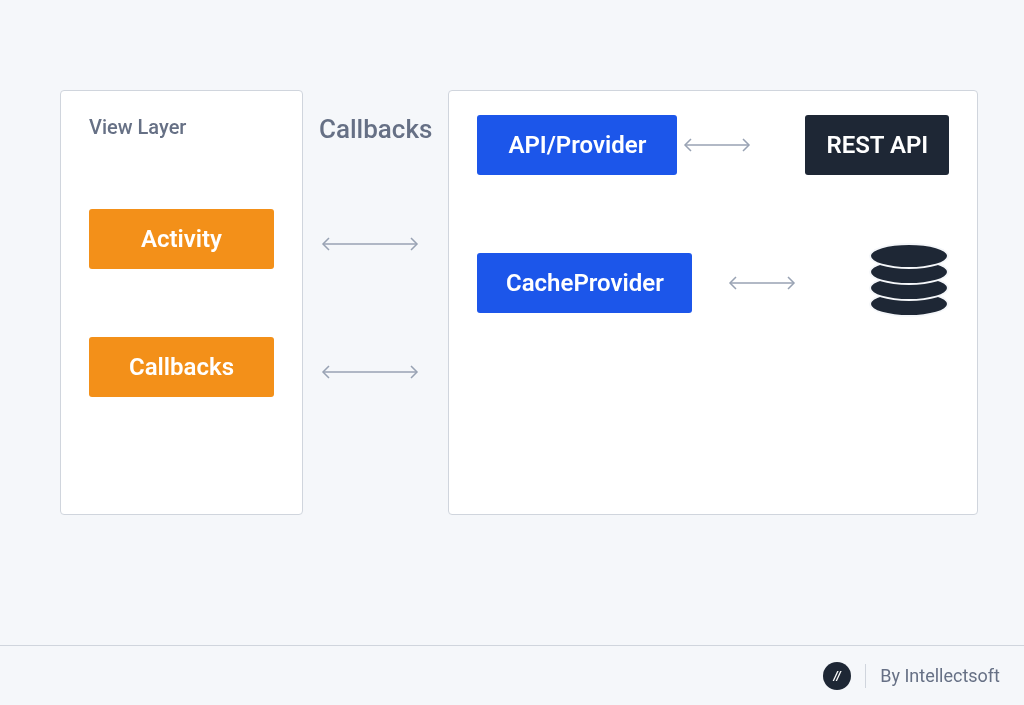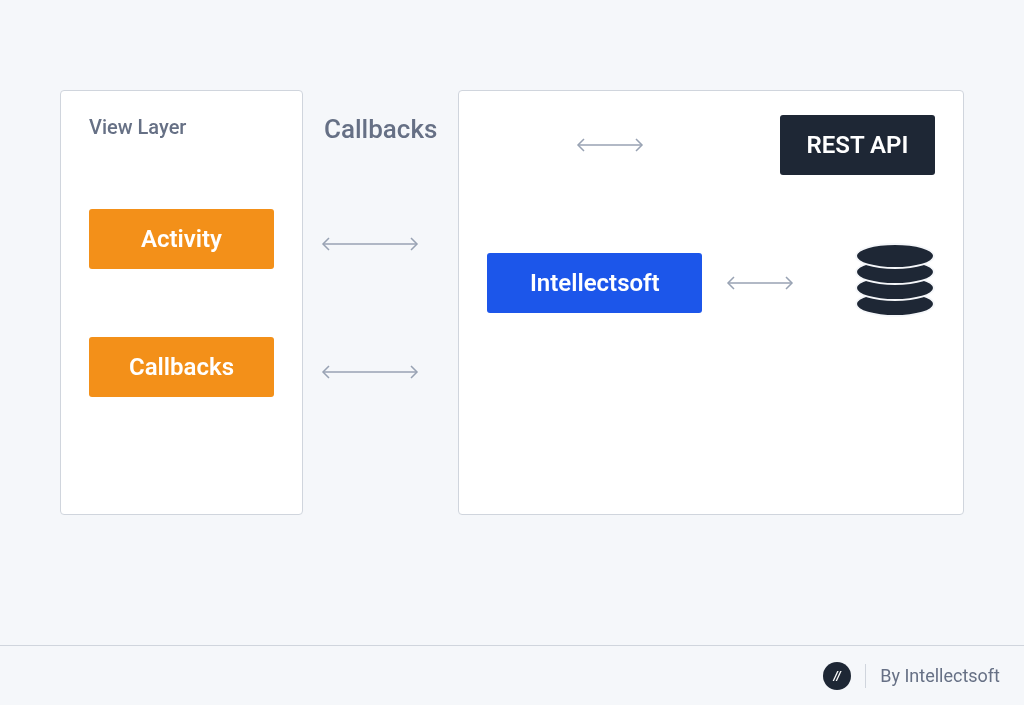--- a/index.html
+++ b/index.html
@@ -186,31 +186,32 @@
   <div class="arrow-between-layers arrow-bottom">
     <svg class="bidir-arrow-svg" width="110" height="14" viewBox="0 0 110 14">
       <line x1="8" y1="7" x2="102" y2="7" stroke="#98a2b3" stroke-width="1.5"></line>
       <polyline points="14,1 8,7 14,13" fill="none" stroke="#98a2b3" stroke-width="1.5"></polyline>
       <polyline points="96,1 102,7 96,13" fill="none" stroke="#98a2b3" stroke-width="1.5"></polyline>
     </svg>
   </div>
 
   <div class="layer-box data-layer">
     <div class="box-row">
+      <div class="component-box blue-box">API/Provider</div>
       <div class="arrow-container">
         <svg class="bidir-arrow-svg" width="80" height="14" viewBox="0 0 80 14">
           <line x1="8" y1="7" x2="72" y2="7" stroke="#98a2b3" stroke-width="1.5"></line>
           <polyline points="14,1 8,7 14,13" fill="none" stroke="#98a2b3" stroke-width="1.5"></polyline>
           <polyline points="66,1 72,7 66,13" fill="none" stroke="#98a2b3" stroke-width="1.5"></polyline>
         </svg>
       </div>
       <div class="component-box dark-box">REST API</div>
     </div>
     <div class="box-row">
-      <div class="component-box blue-box">Intellectsoft</div>
+      <div class="component-box blue-box">CacheProvider</div>
       <div class="arrow-container">
         <svg class="bidir-arrow-svg" width="80" height="14" viewBox="0 0 80 14">
           <line x1="8" y1="7" x2="72" y2="7" stroke="#98a2b3" stroke-width="1.5"></line>
           <polyline points="14,1 8,7 14,13" fill="none" stroke="#98a2b3" stroke-width="1.5"></polyline>
           <polyline points="66,1 72,7 66,13" fill="none" stroke="#98a2b3" stroke-width="1.5"></polyline>
         </svg>
       </div>
       <div class="database-stack">
         <div class="disk"></div>
         <div class="disk"></div>

